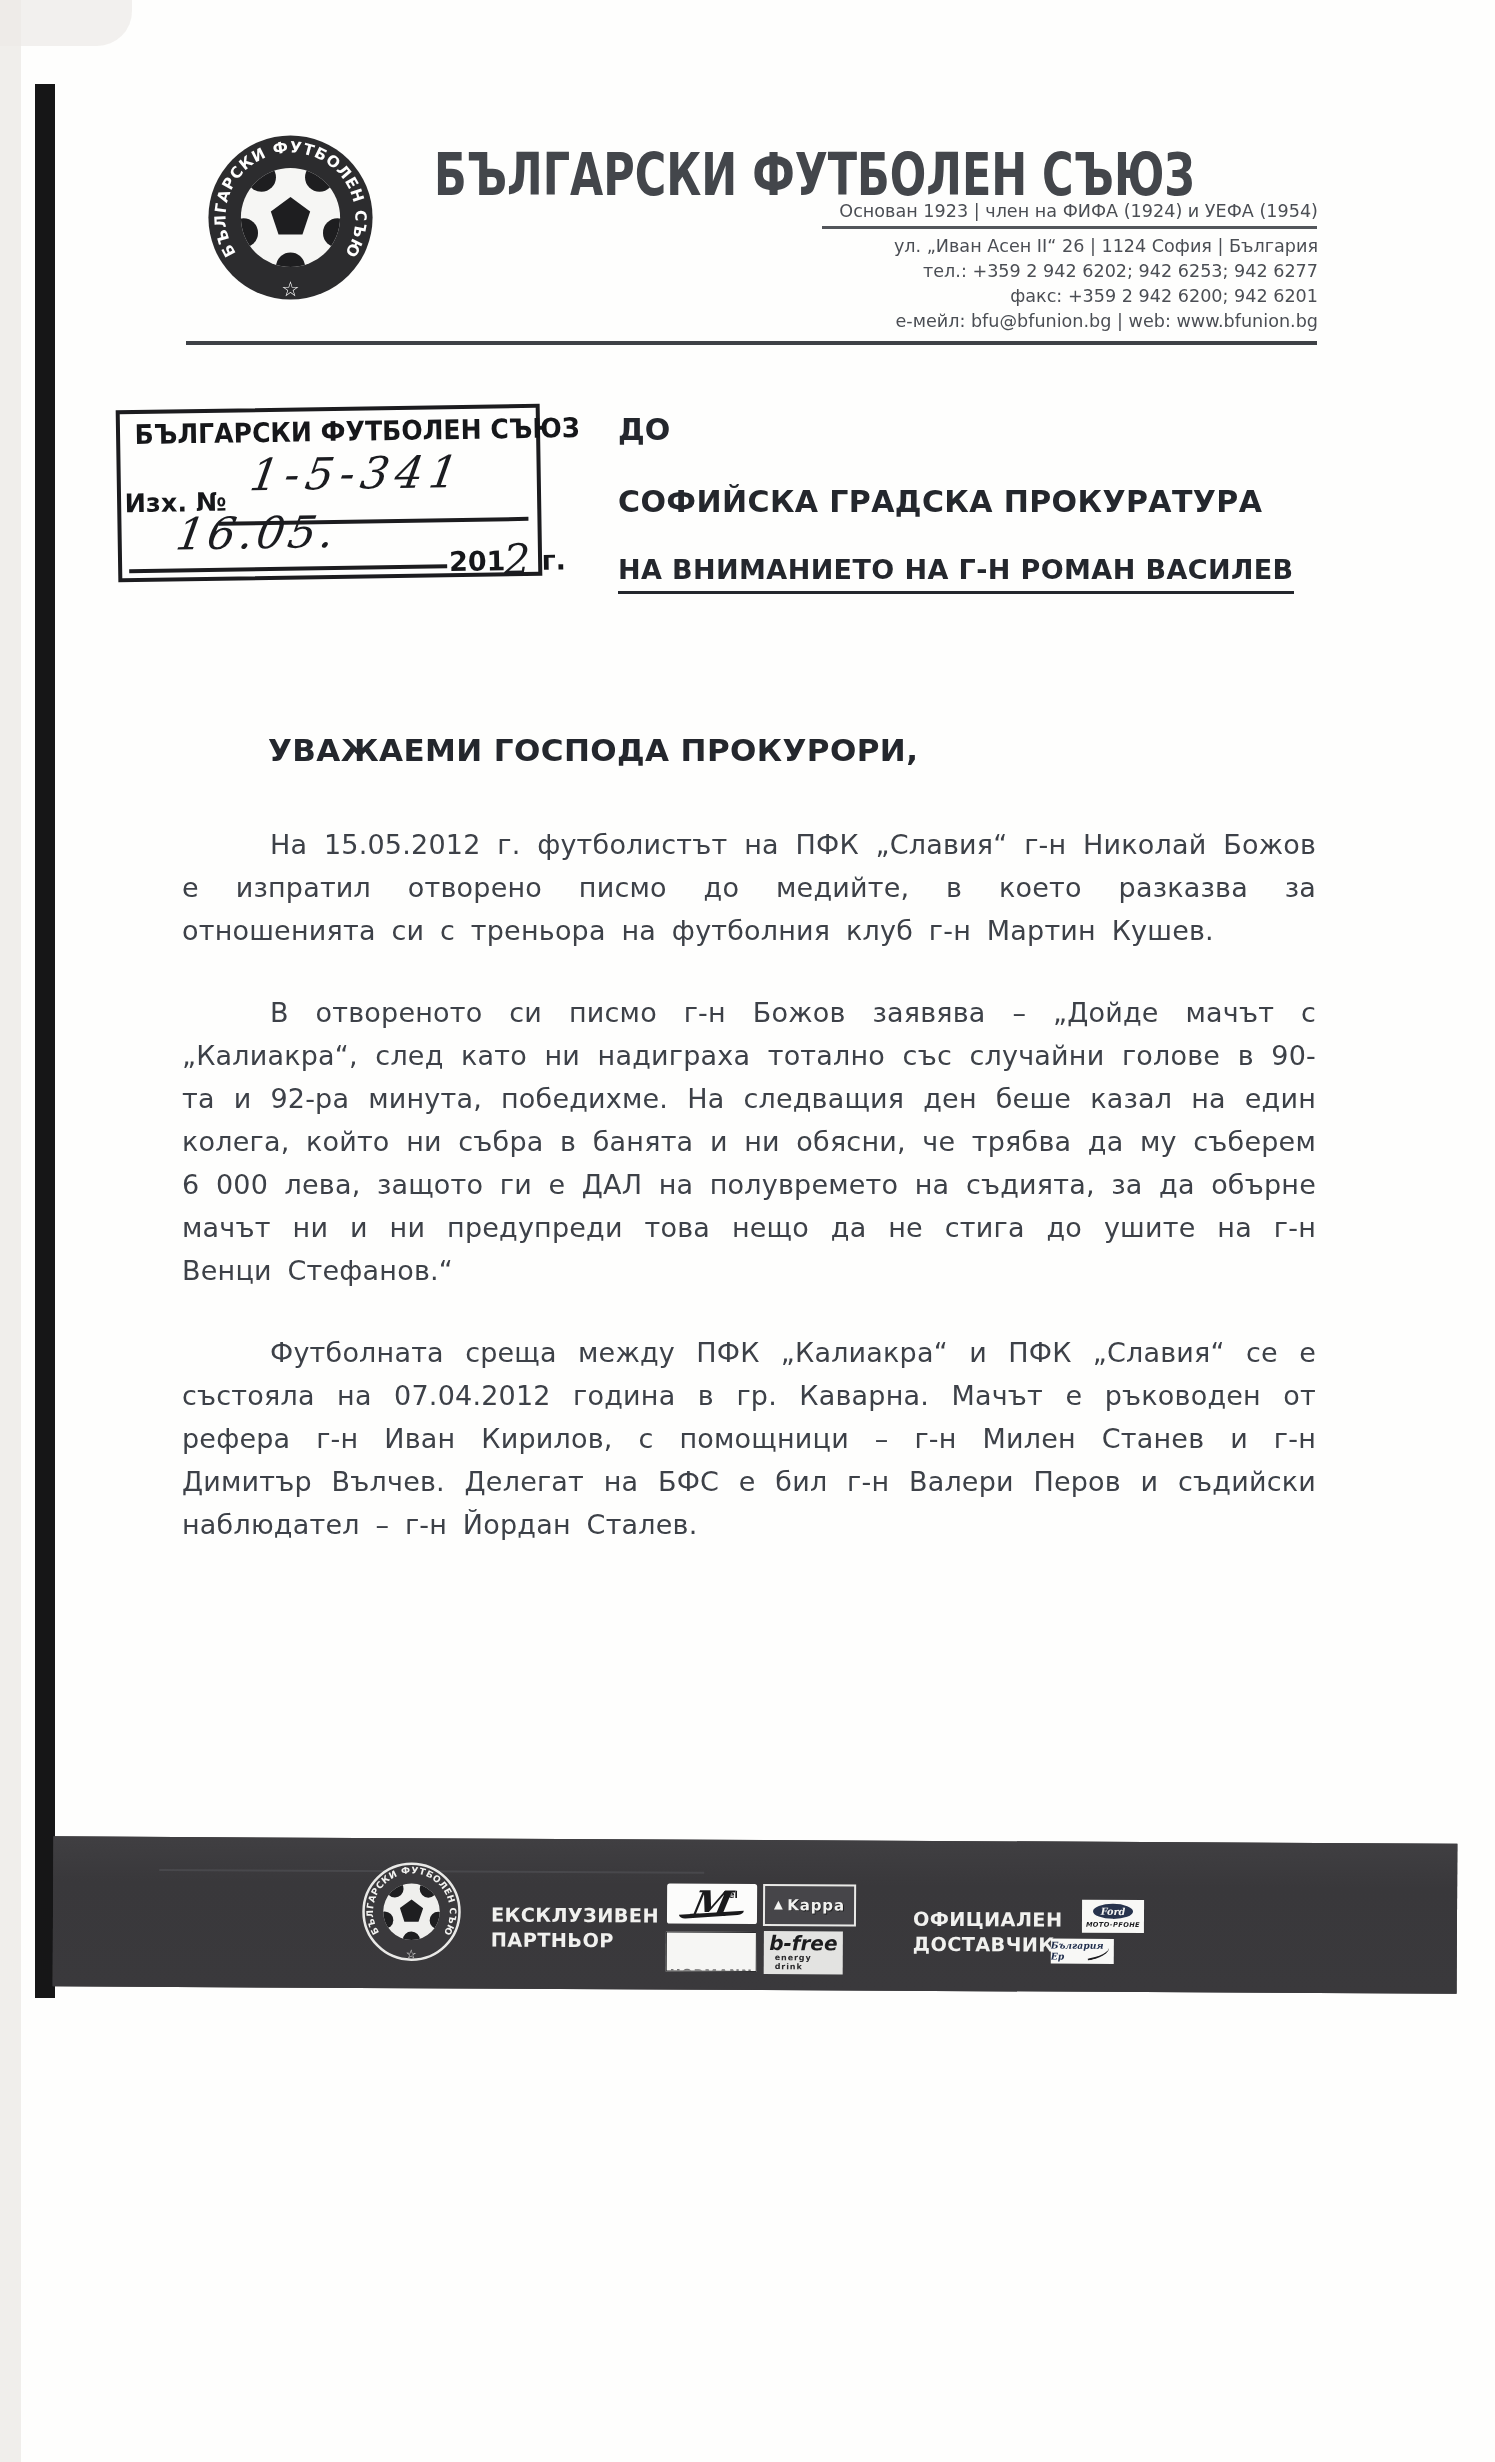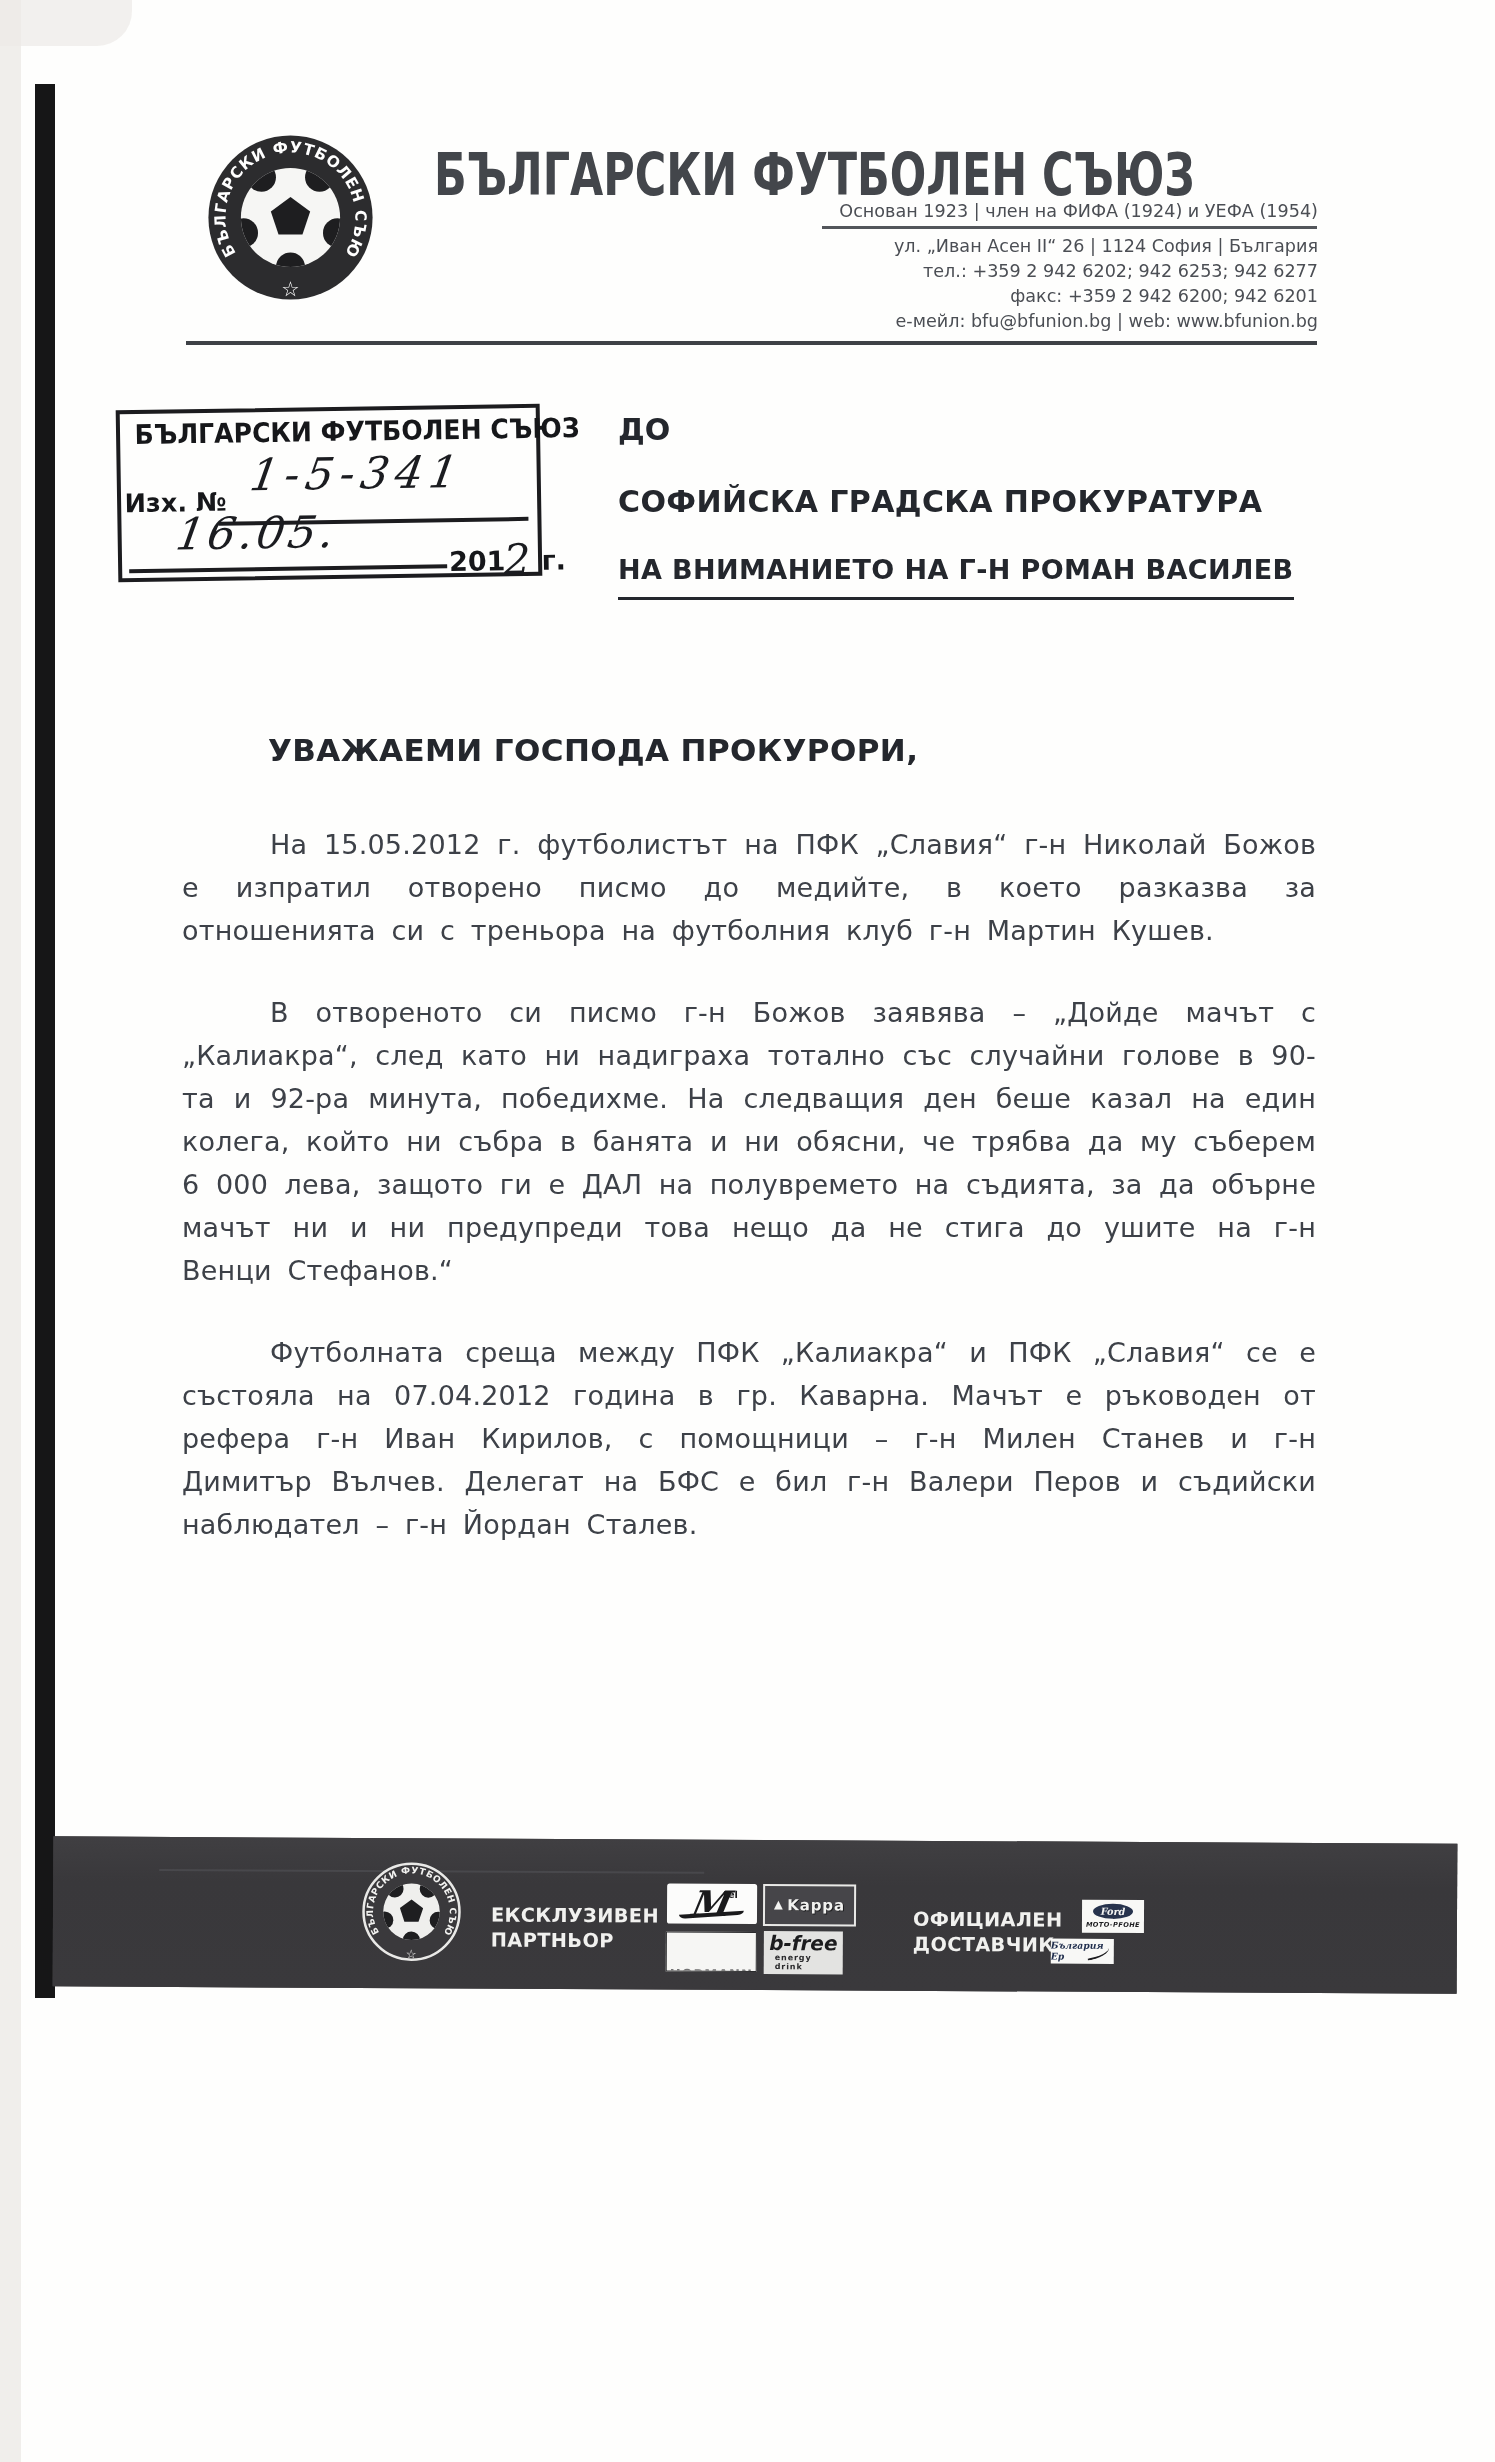--- a/index.html
+++ b/index.html
@@ -32,21 +32,21 @@
   .hand{font-family:"DejaVu Serif","Liberation Serif",serif;font-style:italic;color:#1b1c20;}
   .stamp-ref-number{position:absolute;left:130px;top:37px;font-size:44px;letter-spacing:6.2px;transform:skewX(-10deg);}
   .stamp-date{position:absolute;left:55px;top:95px;font-size:44px;letter-spacing:3.5px;transform:skewX(-10deg);}
   .stamp-year{position:absolute;left:327px;top:123px;font-size:27px;font-weight:bold;white-space:nowrap;}
   .stamp-year .hand-digit{font-size:42px;font-weight:normal;position:relative;top:3.5px;left:-1.8px;}
 
   
   .recipient{position:absolute;left:618px;top:412px;color:#24272d;}
   .recipient-to{font-size:30px;font-weight:bold;}
   .recipient-office{font-size:30px;font-weight:bold;margin-top:37px;letter-spacing:0.4px;}
-  .recipient-attention{display:inline-block;font-size:27px;font-weight:bold;margin-top:35px;letter-spacing:0.4px;border-bottom:3.5px solid #24272d;padding-bottom:12px;}
+  .recipient-attention{display:inline-block;font-size:27px;font-weight:bold;margin-top:35px;letter-spacing:0.4px;border-bottom:3.5px solid #24272d;padding-bottom:6px;}
 
   .salutation{position:absolute;left:268px;top:688px;font-size:31px;font-weight:bold;color:#24272d;letter-spacing:0.4px;margin-top:44px;}
 
   
   .body-text{position:absolute;left:182px;top:823px;width:1134px;font-size:27px;line-height:43px;color:#3d4148;text-align:justify;word-spacing:7px;letter-spacing:0.2px;}
   .body-text p{margin:0 0 39px 0;text-indent:88px;}
 
   
   .footer-band{position:absolute;left:53px;top:1840px;width:1404px;height:150px;background:#3a393c;transform:rotate(0.3deg);
     background-image:linear-gradient(180deg,#403f42 0%,#39383b 30%,#3a393c 100%);}

